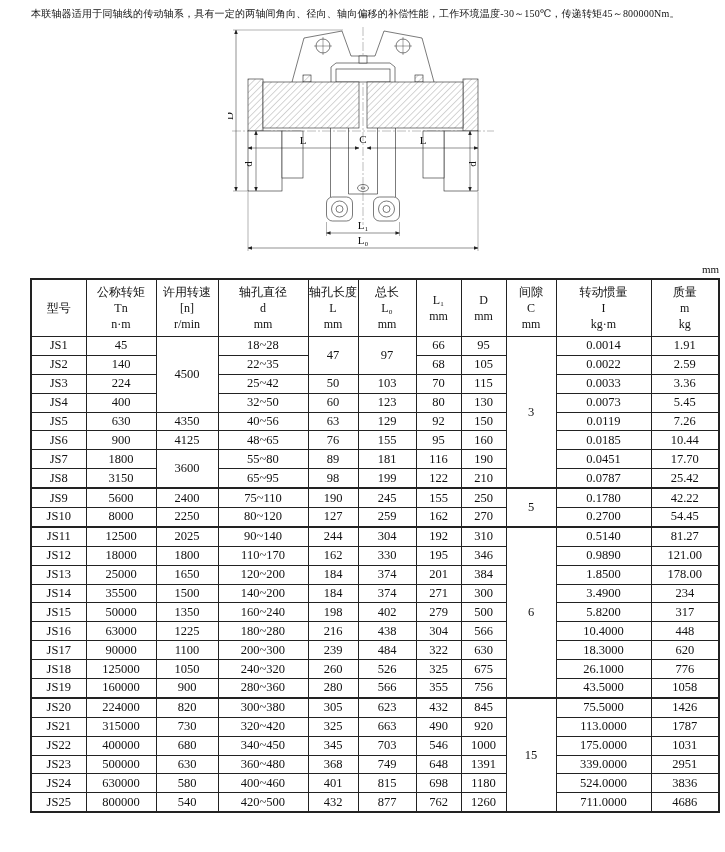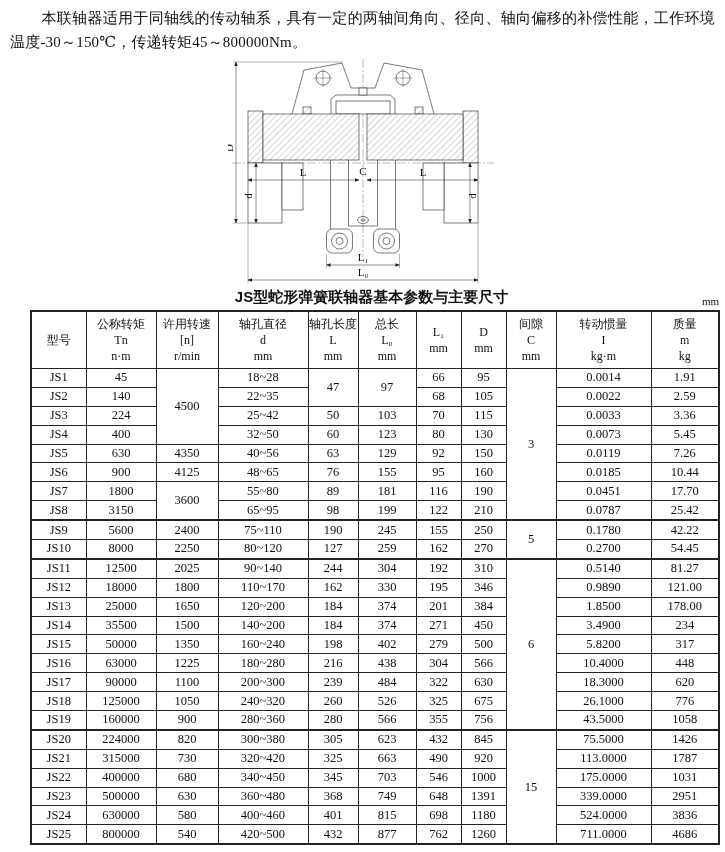--- a/index.html
+++ b/index.html
@@ -2,21 +2,21 @@
 <html><head>
 <meta charset="utf-8">
 <style>
   html,body{margin:0;padding:0;}
   body{
     width:725px;height:852px;background:#fff;color:#111;
     font-family:"Liberation Serif","DejaVu Serif",serif;
     position:relative;overflow:hidden;
   }
   .intro{
-    font-size:15px;line-height:1.6;text-indent:2.1em;
+    font-size:10px;line-height:1.6;text-indent:2.1em;
     margin:6px 10px 0 10px;text-align:justify;letter-spacing:0.2px;
   }
   .drawing-wrap{text-align:center;margin-top:1px;height:230px;}
   .title-row{position:relative;width:695px;margin:3px 0 2px 24px;text-align:center;height:20px;}
   .title{
     font-family:"Liberation Sans","DejaVu Sans",sans-serif;
     font-weight:bold;font-size:15px;
   }
   .unit{position:absolute;right:0;bottom:1px;font-size:11px;}
   table{
@@ -117,21 +117,20 @@
         <text x="150" y="242">L</text>
         <text x="270" y="240">C</text>
         <text x="390" y="242">L</text>
         <text x="270" y="412">L₁</text>
         <text x="270" y="442">L₀</text>
       </g>
     </svg>
   </div>
 
   <div class="title-row">
-    <span class="title">JS型蛇形弹簧联轴器基本参数与主要尺寸</span>
     <span class="unit">mm</span>
   </div>
 
   <table>
     <colgroup id="cols">
         <col style="width: 55px;">
         <col style="width: 70px;">
         <col style="width: 62px;">
         <col style="width: 90px;">
         <col style="width: 50px;">
@@ -312,21 +311,21 @@
           <td>178.00</td>
         </tr>
         <tr>
           <td>JS14</td>
           <td>35500</td>
           <td>1500</td>
           <td>140~200</td>
           <td>184</td>
           <td>374</td>
           <td>271</td>
-          <td>450</td>
+          <td>300</td>
           <td>3.4900</td>
           <td>234</td>
         </tr>
         <tr>
           <td>JS15</td>
           <td>50000</td>
           <td>1350</td>
           <td>160~240</td>
           <td>198</td>
           <td>402</td>

